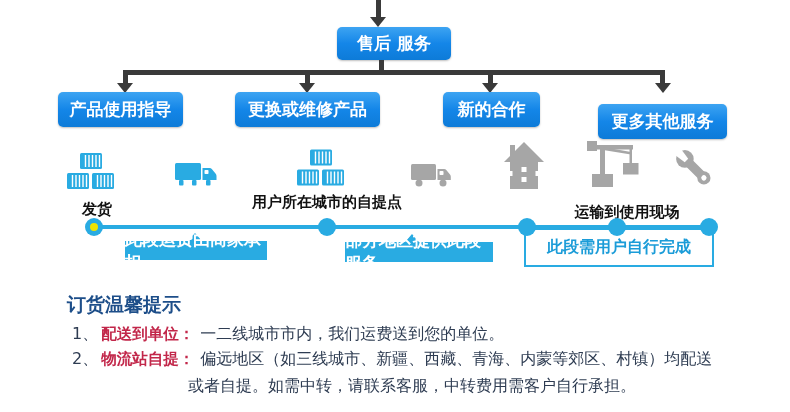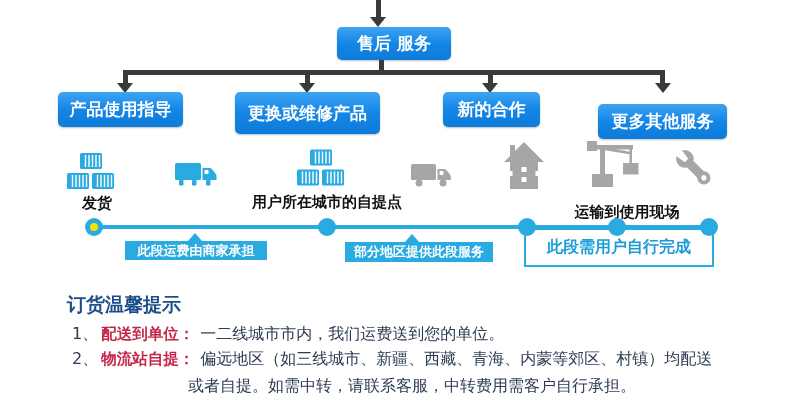--- a/index.html
+++ b/index.html
@@ -8,21 +8,21 @@
   .abs{position:absolute;}
   .stem{position:absolute;background:#3a3a3a;}
   .ah{position:absolute;width:0;height:0;border-left:8px solid transparent;border-right:8px solid transparent;border-top:10px solid #3a3a3a;}
   .fbox{position:absolute;background:linear-gradient(180deg,#3da4f2 0%,#1486e8 50%,#0d7bd8 100%);
         border-radius:5px;color:#fff;font-weight:bold;font-size:17px;display:flex;align-items:center;justify-content:center;
         box-shadow:0 1px 2px rgba(0,0,0,0.25);}
   .icon-label{position:absolute;font-size:15px;font-weight:bold;color:#111;text-align:center;}
   .tl-line{position:absolute;background:#29abe2;}
   .tl-dot{position:absolute;width:18px;height:18px;border-radius:50%;background:#29abe2;z-index:5;display:flex;align-items:center;justify-content:center;}
   .tl-dot .inner{width:8px;height:8px;border-radius:50%;background:#f0e400;}
-  .seg{position:absolute;background:#29abe2;color:#fff;font-weight:bold;font-size:13px;display:flex;align-items:center;justify-content:center;z-index:3;}
+  .seg{position:absolute;background:#29abe2;color:#fff;font-weight:bold;font-size:17px;display:flex;align-items:center;justify-content:center;z-index:3;}
   .tri{position:absolute;width:0;height:0;border-left:7px solid transparent;border-right:7px solid transparent;border-bottom:8px solid #29abe2;z-index:3;}
   .bigbox{position:absolute;background:#fff;border:2px solid #29abe2;color:#1b9cd8;font-weight:bold;font-size:16px;
           display:flex;align-items:center;justify-content:center;z-index:2;}
   .note-head{position:absolute;font-size:19px;font-weight:bold;color:#1d4e89;}
   .note-row{position:absolute;font-size:16px;color:#2e3c52;white-space:nowrap;}
   .note-row .num{color:#2e3c52;}
   .note-row .red{color:#c2274a;font-weight:bold;font-size:15.5px;margin:8px 6px 0 3px;}
   .ic-blue{fill:#29abe2;}
   .ic-gray{fill:#a6a6a6;}
 </style>
@@ -42,21 +42,21 @@
   <div class="stem" style="left:123px;top:75px;width:5px;height:8px;"></div>
   <div class="ah" style="left:117px;top:83px;"></div>
   <div class="stem" style="left:305px;top:75px;width:5px;height:8px;"></div>
   <div class="ah" style="left:299px;top:83px;"></div>
   <div class="stem" style="left:488px;top:75px;width:5px;height:8px;"></div>
   <div class="ah" style="left:482px;top:83px;"></div>
   <div class="stem" style="left:660px;top:75px;width:5px;height:8px;"></div>
   <div class="ah" style="left:655px;top:83px;"></div>
 
   <div class="fbox" style="left:58px;top:92px;width:125px;height:35px;">产品使用指导</div>
-  <div class="fbox" style="left:235px;top:92px;width:145px;height:42px;">更换或维修产品</div>
+  <div class="fbox" style="left:235px;top:92px;width:145px;height:35px;">更换或维修产品</div>
   <div class="fbox" style="left:443px;top:92px;width:97px;height:35px;">新的合作</div>
   <div class="fbox" style="left:598px;top:104px;width:129px;height:35px;">更多其他服务</div>
 
   <svg class="abs" style="left:66px;top:152px;" width="52" height="38" viewBox="0 0 52 38">
     <g class="ic-blue">
       <rect x="14" y="1" width="22" height="16" rx="1.5"></rect>
       <rect x="1" y="21" width="22" height="16" rx="1.5"></rect>
       <rect x="26" y="21" width="22" height="16" rx="1.5"></rect>
     </g>
     <path d="M19.5 3v12M23 3v12M26.5 3v12M30 3v12M33.5 3v12" stroke="#fff" stroke-width="1.4" fill="none"></path>
@@ -123,21 +123,21 @@
   <svg class="abs" style="left:672px;top:146px;" width="42" height="42" viewBox="0 0 42 42">
     <g transform="translate(21,21) rotate(-45) scale(0.88)">
       <circle cx="0" cy="-13" r="10" class="ic-gray"></circle>
       <rect x="-5.2" y="-13" width="10.4" height="31" rx="5" class="ic-gray"></rect>
       <circle cx="0" cy="17.5" r="7.5" class="ic-gray"></circle>
       <polygon points="-5.5,-29 5.5,-29 2.8,-10.5 -2.8,-10.5" fill="#fff"></polygon>
       <circle cx="0" cy="17.5" r="3" fill="#fff"></circle>
     </g>
   </svg>
 
-  <div class="icon-label" style="left:57px;top:194px;width:80px;">发货</div>
+  <div class="icon-label" style="left:57px;top:200px;width:80px;">发货</div>
   <div class="icon-label" style="left:252px;top:193px;width:150px;">用户所在城市的自提点</div>
   <div class="icon-label" style="left:547px;top:203px;width:160px;">运输到使用现场</div>
 
   <div class="tl-line" style="left:94px;top:225px;width:615px;height:4px;"></div>
   <div class="tl-dot" style="left:85px;top:218px;">
       <span class="inner"></span>
     </div>
   <div class="tl-dot" style="left:318px;top:218px;"></div>
   <div class="tl-dot" style="left:518px;top:218px;"></div>
   <div class="tl-dot" style="left:608px;top:218px;"></div>

